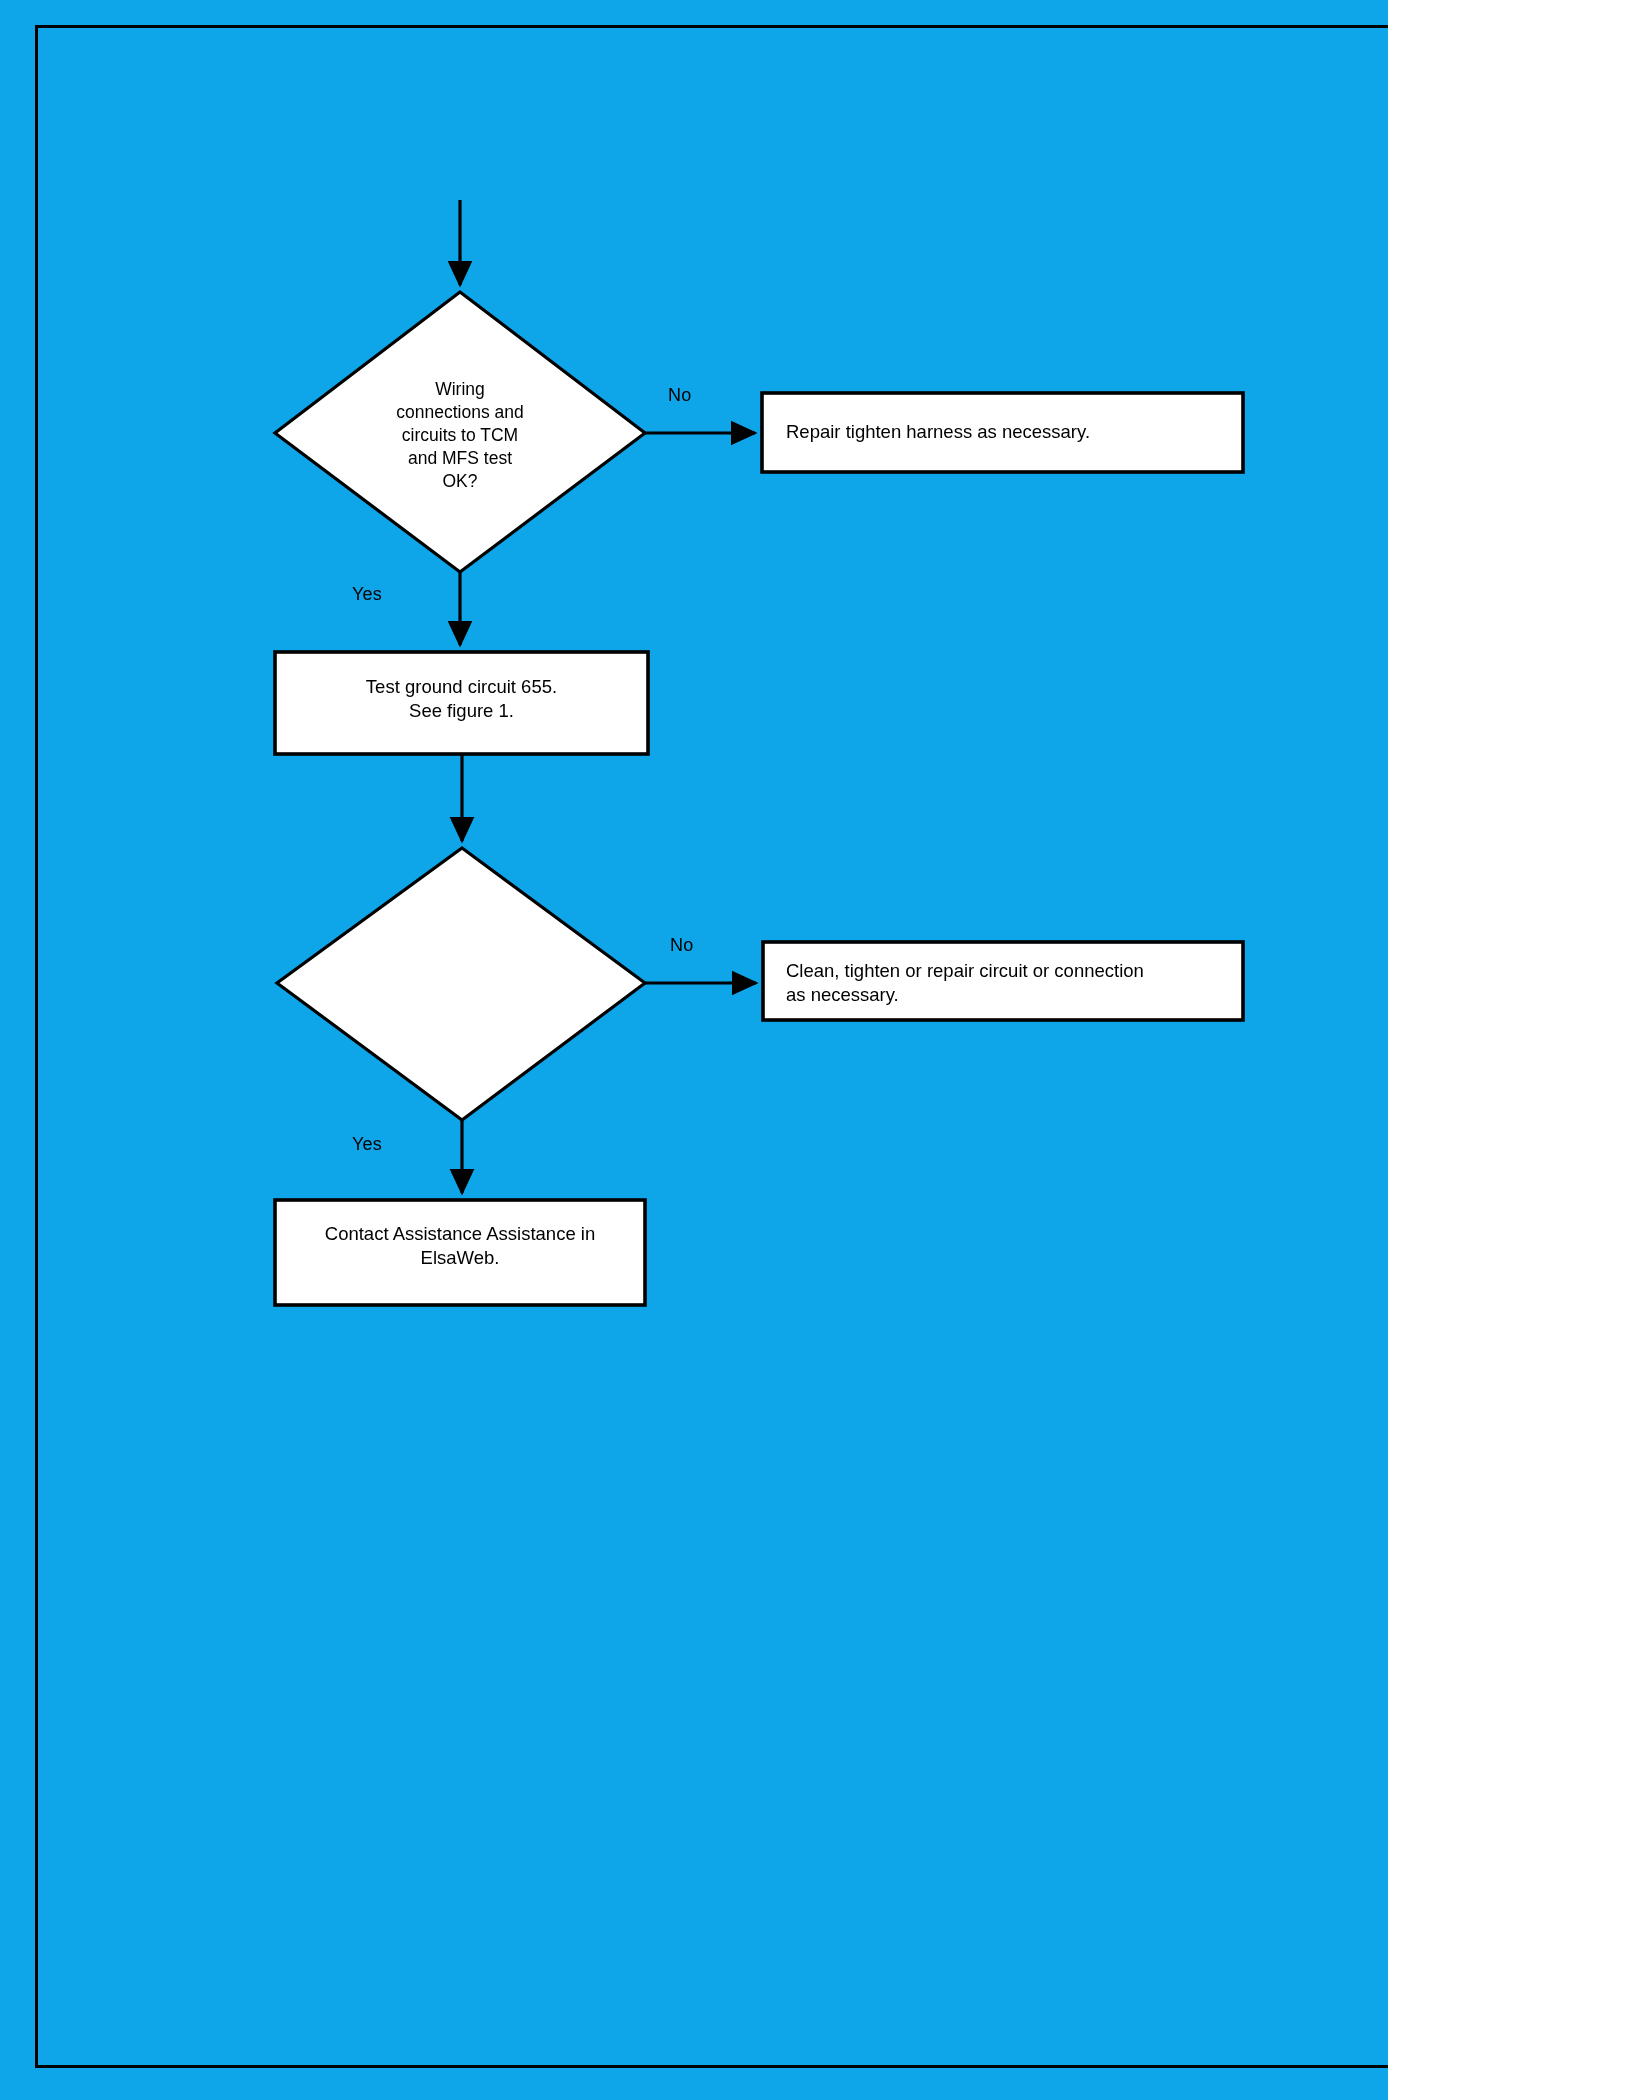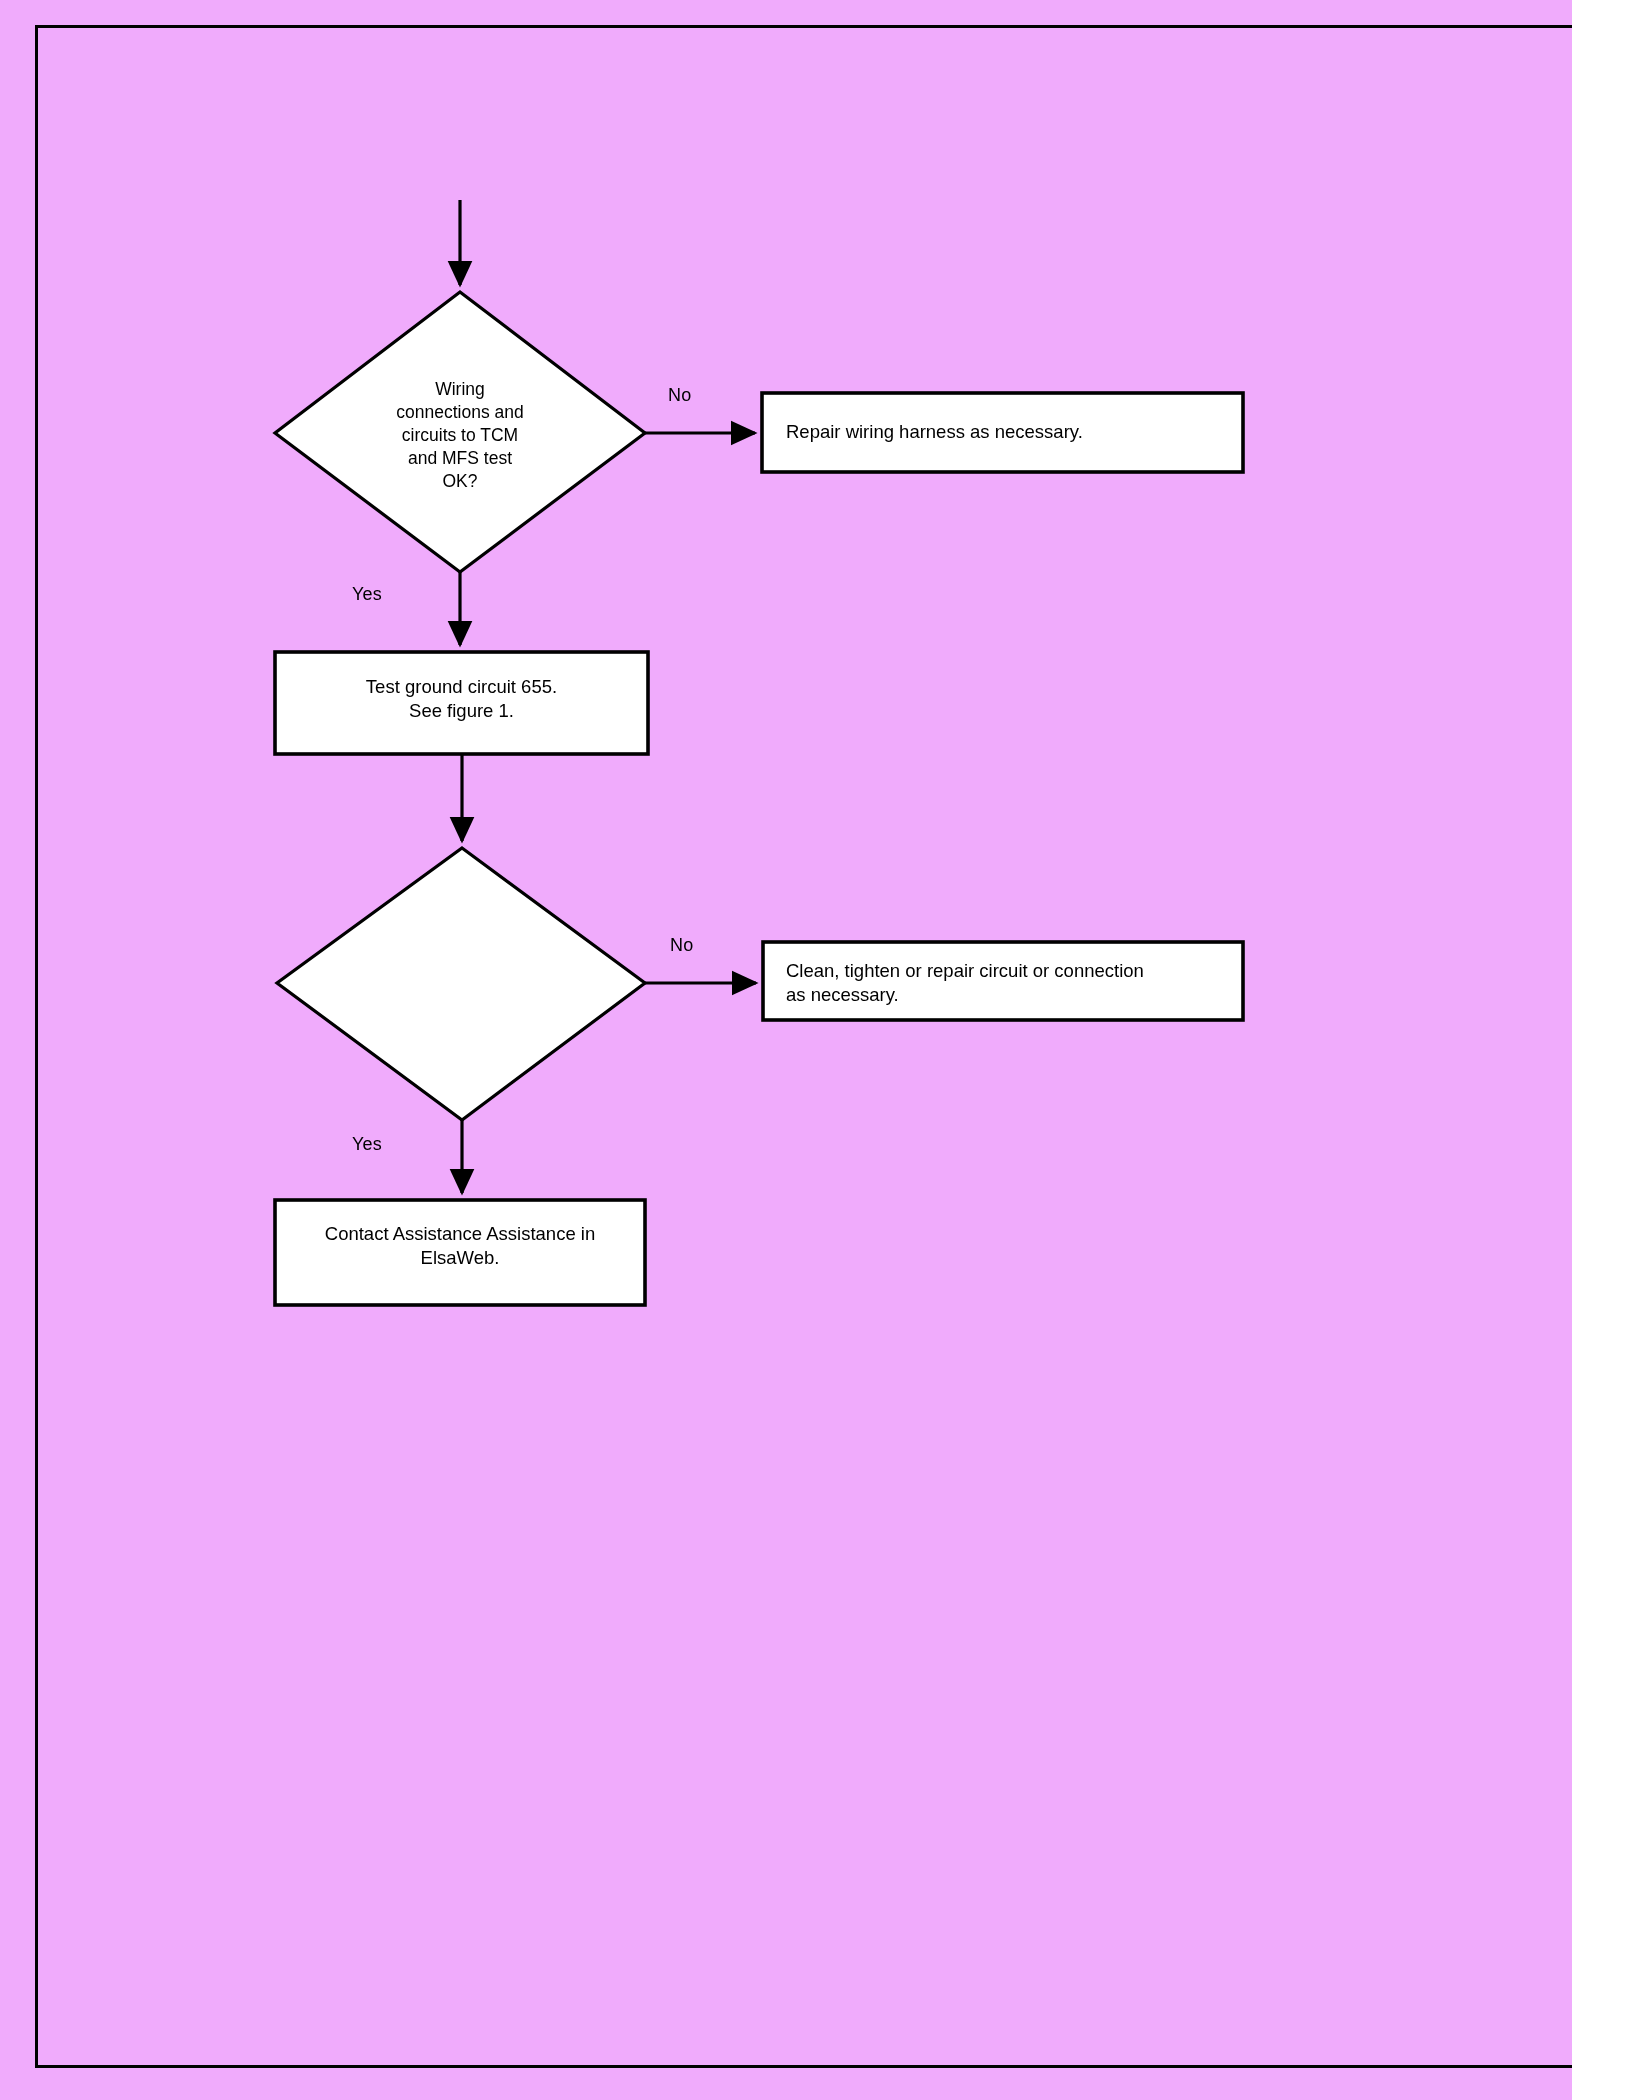--- a/index.html
+++ b/index.html
@@ -6,23 +6,23 @@
     margin: 0;
     padding: 0;
     background: #ffffff;
   }
   body {
     font-family: "Liberation Sans", sans-serif;
     color: #000000;
   }
   #page {
     position: relative;
-    width: 1572px;
+    width: 1388px;
     height: 2100px;
-    background: #f0abfc;
+    background: #0ea5e9;
     overflow: hidden;
   }
   
   #page-border {
     position: absolute;
     left: 35px;
     top: 25px;
     width: 1550px;
     height: 2043px;
     border: 3px solid #000000;
@@ -137,21 +137,21 @@
       <rect x="275" y="1200" width="370" height="105" fill="#ffffff" stroke="#000000" stroke-width="3.6"></rect>
     </g>
   </svg>
 
   <div class="node-text diamond-text" id="diamond1-text">Wiring
 connections and
 circuits to TCM
 and MFS test
 OK?</div>
 
-  <div class="node-text box-text left" id="box1-text">Repair wiring harness as necessary.</div>
+  <div class="node-text box-text left" id="box1-text">Repair tighten harness as necessary.</div>
 
   <div class="node-text box-text center" id="box2-text">Test ground circuit 655.
 See figure 1.</div>
 
 
   <div class="node-text box-text left" id="box3-text">Clean, tighten or repair circuit or connection
 as necessary.</div>
 
   <div class="node-text box-text center" id="box4-text">Contact Assistance Assistance in
 ElsaWeb.</div>

